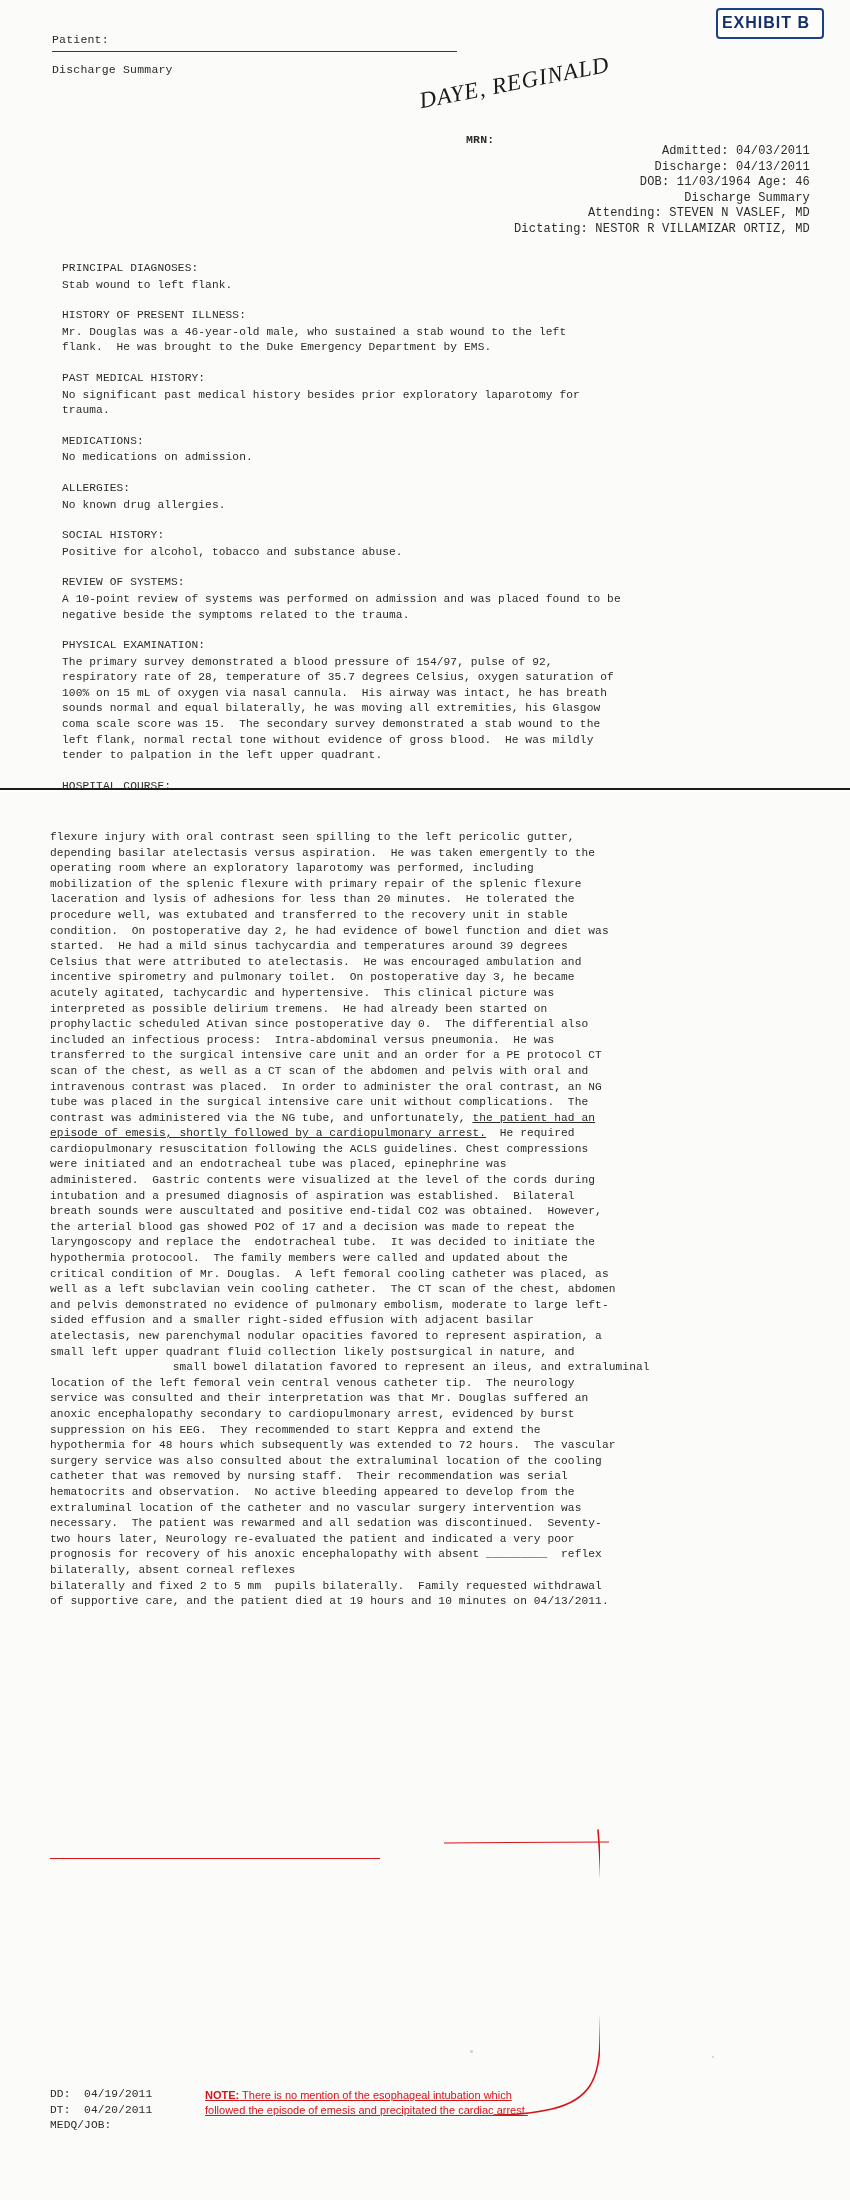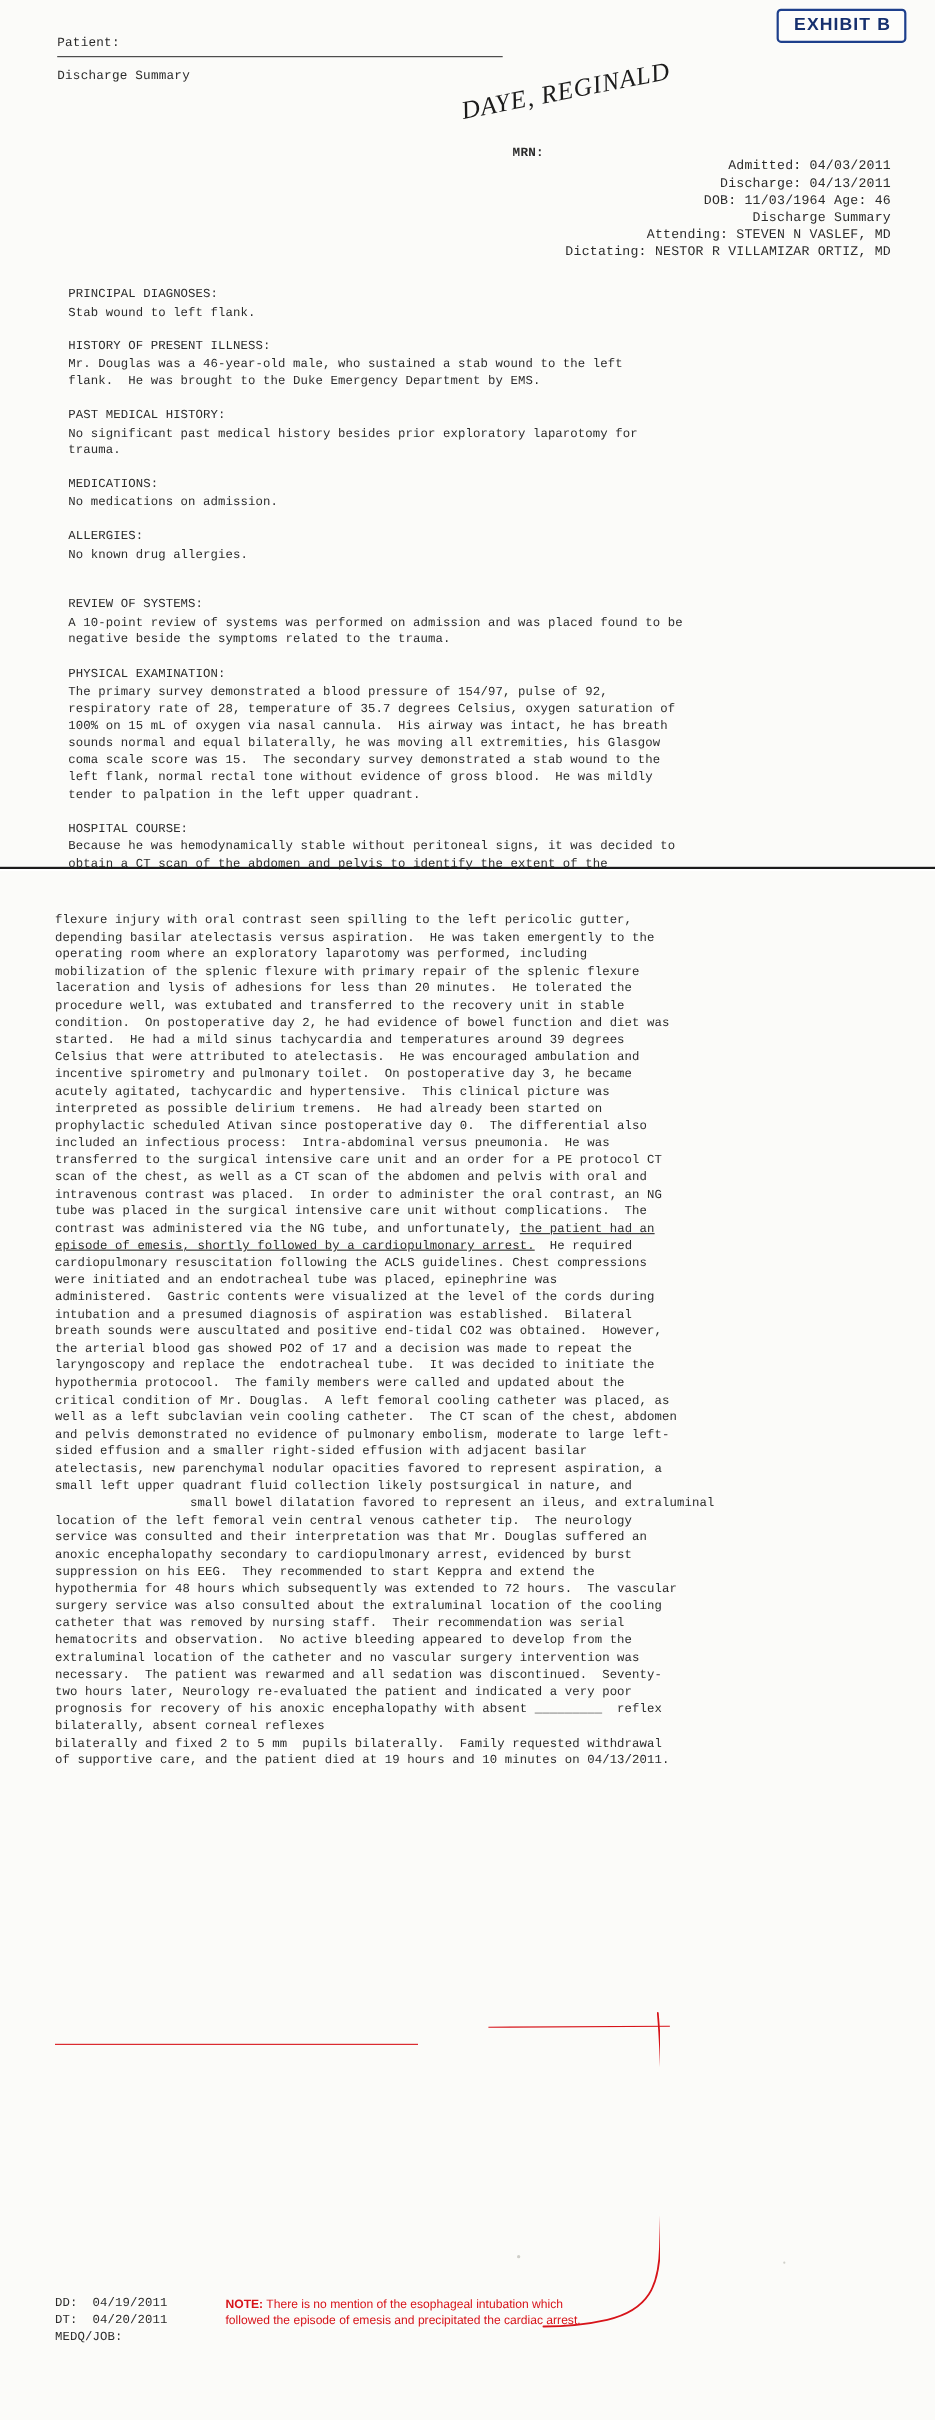--- a/index.html
+++ b/index.html
@@ -34,21 +34,21 @@
     background: #fbfbf9;
     box-sizing: border-box;
   }
 
   .exhibit-badge {
     position: absolute;
     right: 26px;
     top: 8px;
     border: 2px solid #1d3f8c;
     border-radius: 4px;
-    padding: 4px 12px 5px 14px;
+    padding: 4px 12px 5px 4px;
     font-family: "Liberation Sans", sans-serif;
     font-weight: bold;
     font-size: 16px;
     letter-spacing: 1px;
     color: #16306e;
     background: #fdfdfb;
   }
 
   .hdr-block {
     position: absolute;
@@ -157,20 +157,21 @@
 
   .note-red {
     position: absolute;
     left: 205px;
     top: 1296px;
     width: 330px;
     font-family: "Liberation Sans", sans-serif;
     font-size: 11px;
     line-height: 15px;
     color: #d7141a;
+    text-decoration: underline;
   }
   .note-red b {
     font-weight: bold;
   }
 
   
   .red-bracket {
     position: absolute;
     left: 490px;
     top: 1036px;
@@ -256,20 +257,24 @@
       <div class="para">No medications on admission.</div>
     </div>
     <div class="sec-gap"></div>
 
     <div>
       <div class="sec-title">ALLERGIES:</div>
       <div class="para">No known drug allergies.</div>
     </div>
     <div class="sec-gap"></div>
 
+    <div>
+      <div class="sec-title">SOCIAL HISTORY:</div>
+      <div class="para">Positive for alcohol, tobacco and substance abuse.</div>
+    </div>
     <div class="sec-gap"></div>
 
     <div>
       <div class="sec-title">REVIEW OF SYSTEMS:</div>
       <div class="para">A 10-point review of systems was performed on admission and was placed found to be
 negative beside the symptoms related to the trauma.</div>
     </div>
     <div class="sec-gap"></div>
 
     <div>

